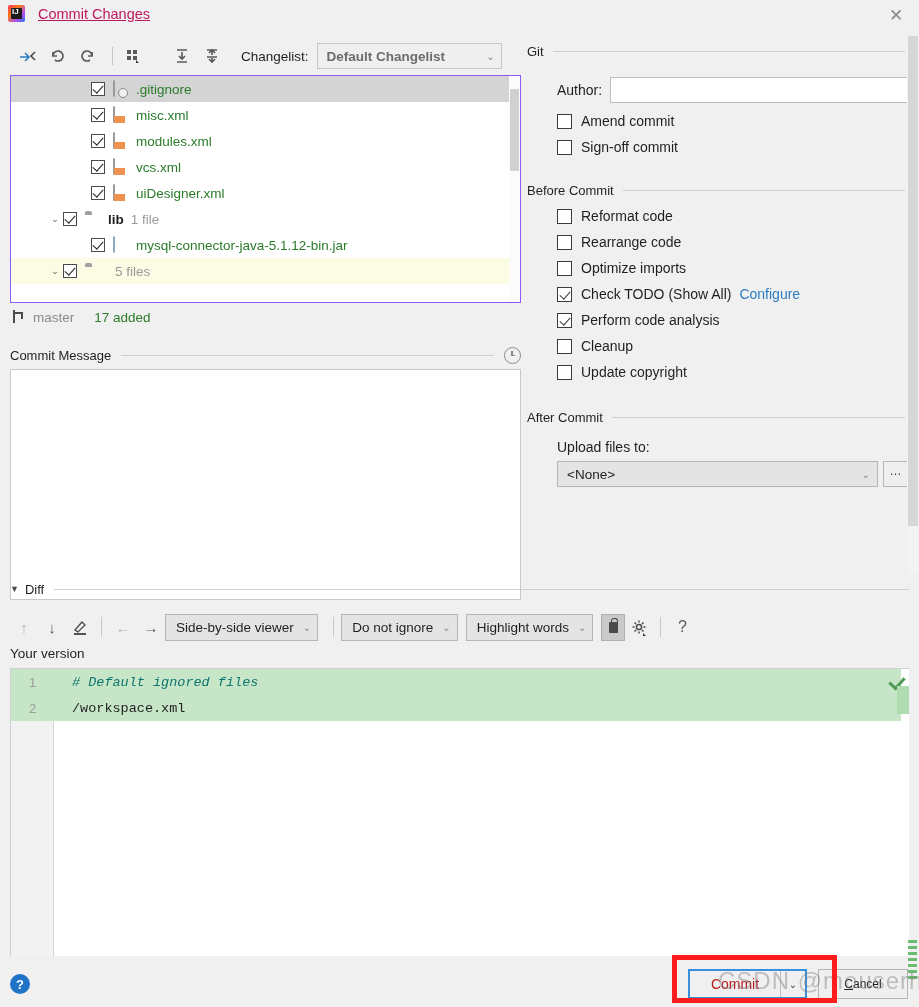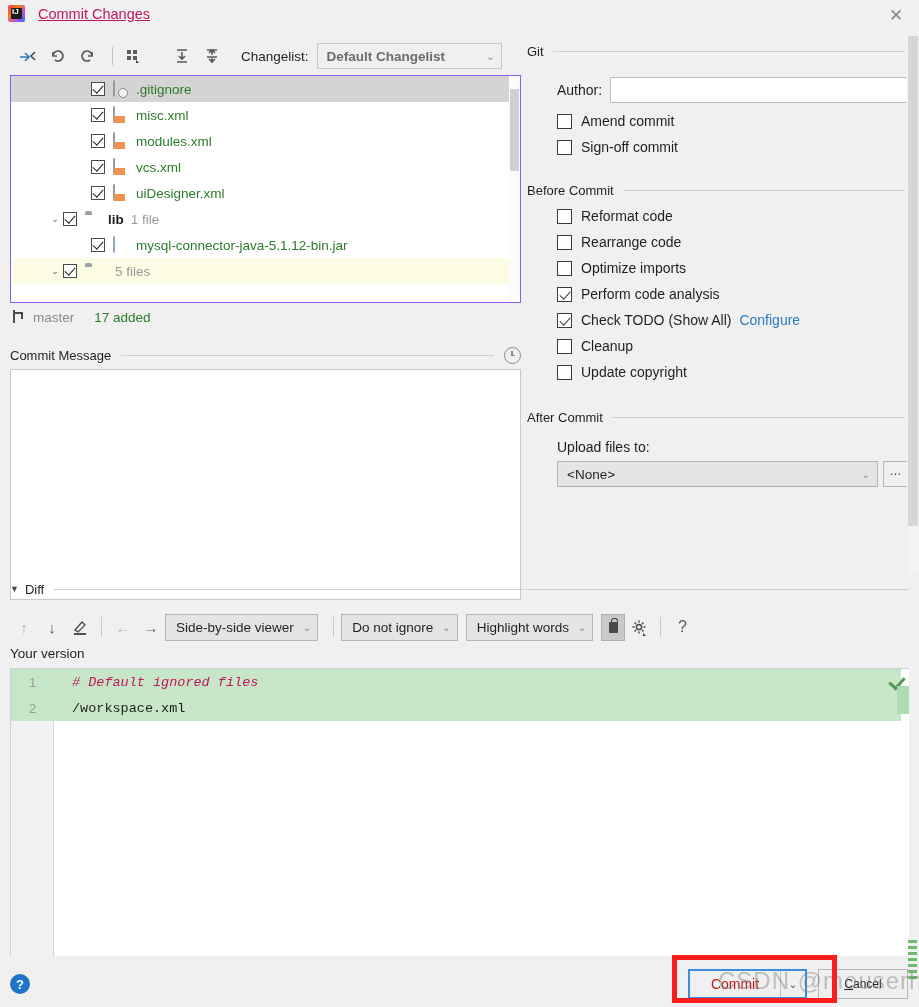--- a/index.html
+++ b/index.html
@@ -236,21 +236,21 @@
   .diff-line {
     position: absolute; left: 0; width: 890px; height: 26px; background: #c6e6c7;
     display: flex; align-items: center;
     font-family: "Liberation Mono", monospace; font-size: 13.5px;
   }
   .dl-num {
     width: 43px; text-align: center; color: #9a9a9a;
     font-family: "Liberation Sans", sans-serif; font-size: 13px;
   }
   .dl-txt { padding-left: 18px; }
-  .dl-comment { color: #be185d; font-style: italic; }
+  .dl-comment { color: #0f766e; font-style: italic; }
   .dl-code { color: #1f1f1f; }
   .diff-check {
     position: absolute; right: 12px; top: 674px; width: 16px; height: 16px;
   }
   .diff-check::after {
     content: ""; position: absolute; left: 1px; top: 0px; width: 7px; height: 12px;
     border: solid #4f9a55; border-width: 0 3px 3px 0; transform: rotate(42deg);
   }
   .diff-marker { position: absolute; right: 10px; top: 686px; width: 12px; height: 28px; background: #aedbb0; }
   .stripe-bar { position: absolute; right: 2px; top: 940px; width: 9px; height: 48px; }
@@ -452,26 +452,26 @@
         <div class="chk-row">
           <span class="chk"></span>
           <span class="chk-label">Rearrange code</span>
         </div>
         <div class="chk-row">
           <span class="chk"></span>
           <span class="chk-label">Optimize imports</span>
         </div>
         <div class="chk-row">
           <span class="chk on"></span>
-          <span class="chk-label">Perform code analysis</span>
-        </div>
-        <div class="chk-row">
-          <span class="chk on"></span>
           <span class="chk-label">Check TODO (Show All)</span>
           <span class="link">Configure</span>
+        </div>
+        <div class="chk-row">
+          <span class="chk on"></span>
+          <span class="chk-label">Perform code analysis</span>
         </div>
         <div class="chk-row">
           <span class="chk"></span>
           <span class="chk-label">Cleanup</span>
         </div>
         <div class="chk-row">
           <span class="chk"></span>
           <span class="chk-label">Update copyright</span>
         </div>
       </div>

